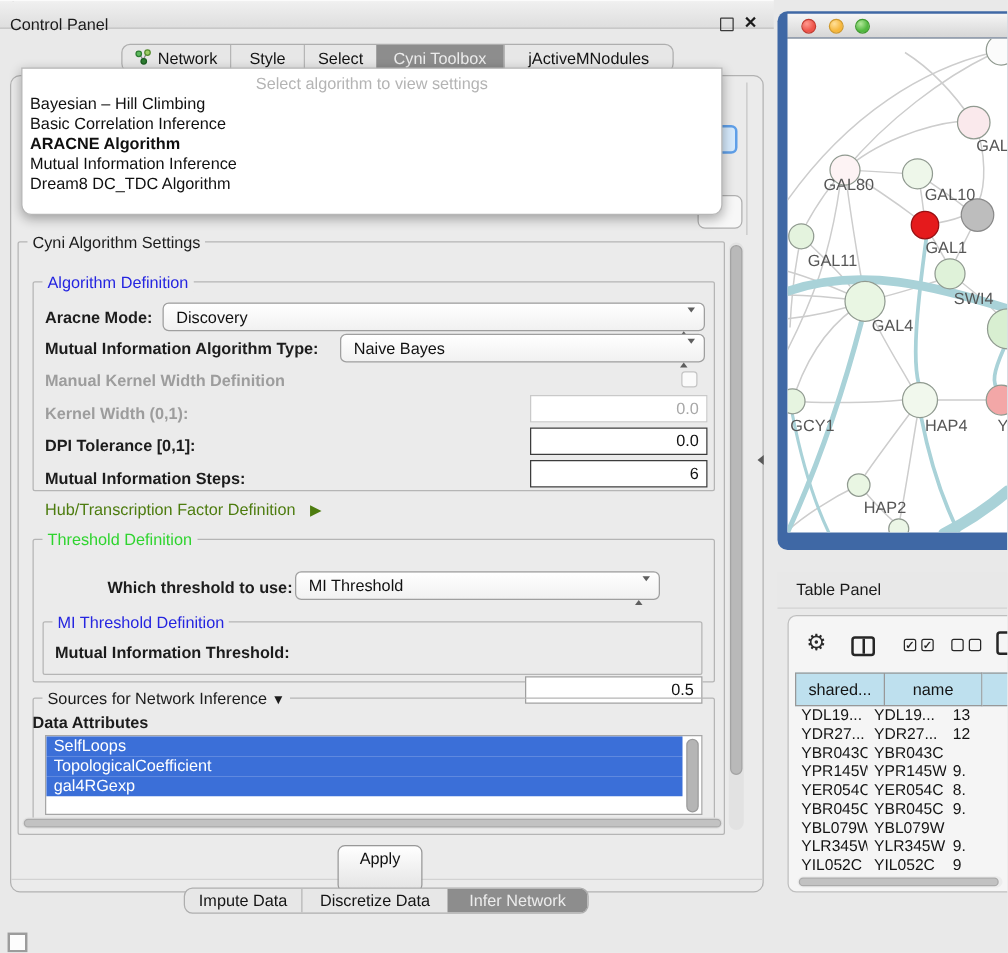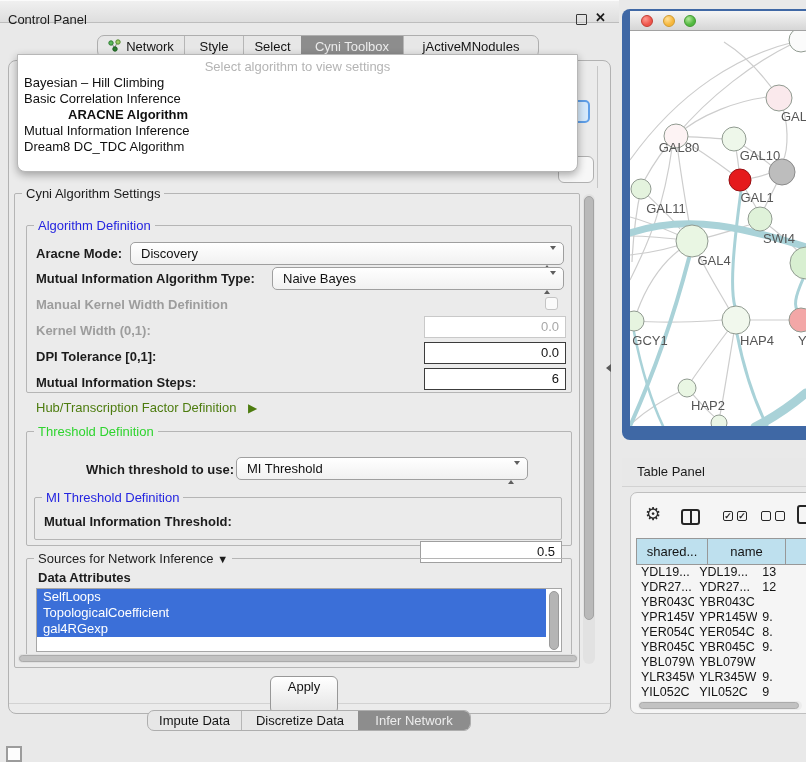--- a/index.html
+++ b/index.html
@@ -28,21 +28,21 @@
   #frag-vline { left:597px; top:66px; width:1px; height:122px; background:#c6c6c6; }
   #frag-combo-blue { left:573px; top:100px; width:17px; height:23px; border:2px solid #5f9fe8; border-radius:5px; background:#d6eafc; }
   #frag-combo2 { left:558px; top:156px; width:36px; height:27px; border:1px solid #b0b0b0; border-radius:6px; background:#f7f7f7; }
 
   
   #algo-popup { left:17px; top:54px; width:561px; height:118px; background:#ffffff; border:1px solid #b7b7b7;
     border-radius:0 0 8px 8px; box-shadow:0 3px 9px rgba(0,0,0,.32); z-index:30; }
   #algo-placeholder { top:4px; width:100%; text-align:center; font-size:13px; color:#b4b4b4; }
   #algo-list { left:4px; top:20px; right:4px; }
   .algo-item { height:16px; line-height:16px; font-size:13px; color:#101010; padding-left:2px; white-space:nowrap; }
-  .algo-item.sel { font-weight:bold;margin-left:44px; }
+  .algo-item.sel { font-weight:bold; }
 
   
   .group { position:absolute; border:1px solid #b5b5b5; border-radius:2px; }
   .legend { position:absolute; top:-8px; left:7px; background:#ebebeb; padding:0 4px; font-size:13px; white-space:nowrap; }
   .legend.black { color:#1c1c1c; }
   .legend.blue { color:#2525e0; }
   .legend.green { color:#2fd42f; }
 
   .lbl { position:absolute; font-size:13px; font-weight:bold; color:#1c1c1c; white-space:nowrap; }
   .lbl.dis { color:#9d9d9d; }
@@ -208,21 +208,21 @@
   </div>
   <span class="lbl" style="left:44px; top:514px;">Mutual Information Threshold:</span>
   <div class="tf" style="left:420px; top:509px; width:142px; border:1px solid #9f9f9f;margin-top:32px;">0.5</div>
 
   <div class="group" style="left:26px; top:558px; width:546px; height:104px;">
     <span class="legend black">
       <span>Sources for Network Inference</span>
       <span style="font-size:11px;">▼</span>
     </span>
   </div>
-  <span class="lbl" style="left:38px; top:570px;">Data Attributes</span>
+  <span class="lbl" style="left:26px; top:570px;">Data Attributes</span>
   <div class="abs" id="attr-list">
     <div class="attr-item">SelfLoops</div>
       <div class="attr-item">TopologicalCoefficient</div>
       <div class="attr-item">gal4RGexp</div>
       <div id="attr-scroll"></div>
   </div>
 
   <div class="abs vscroll-track">
       <div class="vscroll-thumb"></div>
     </div>

